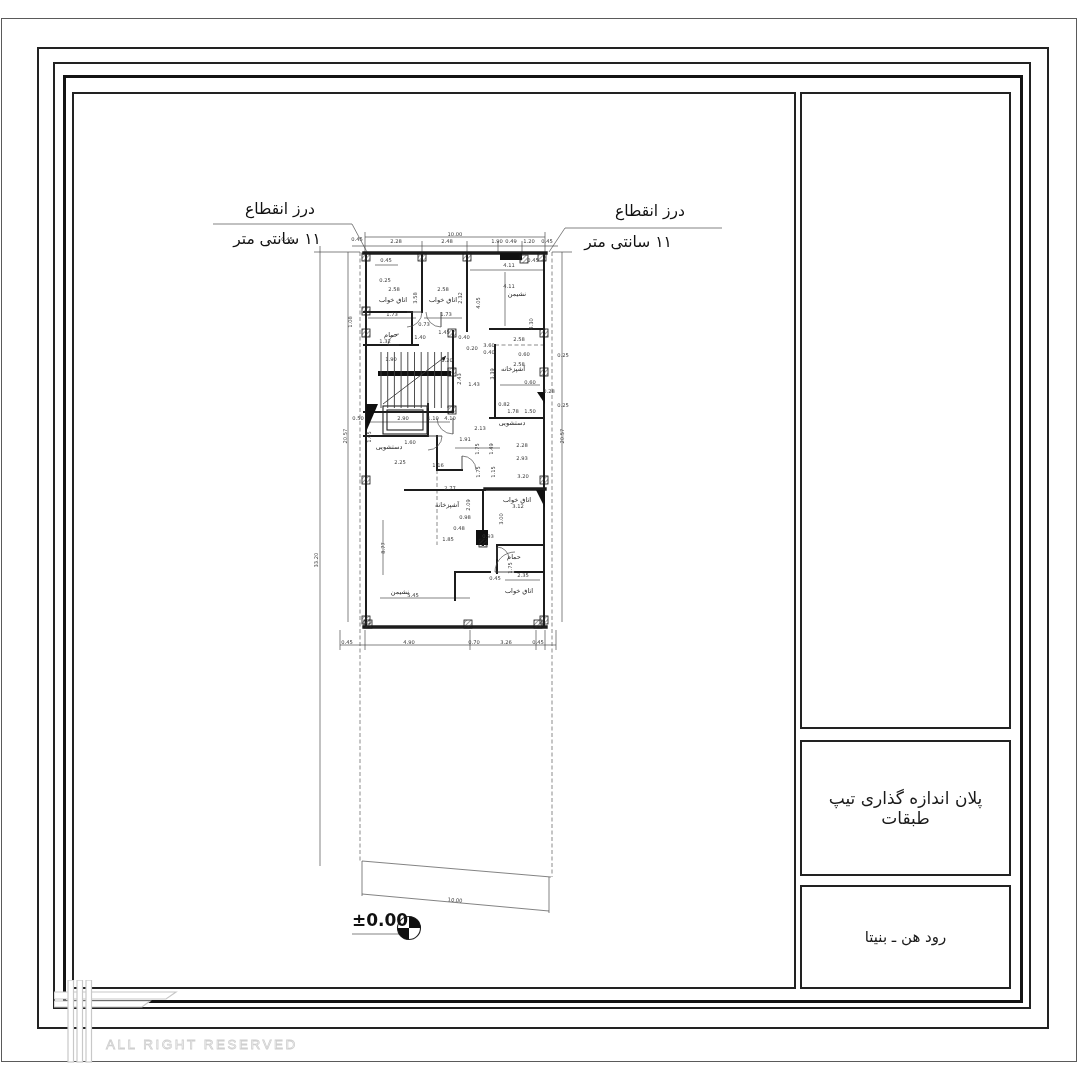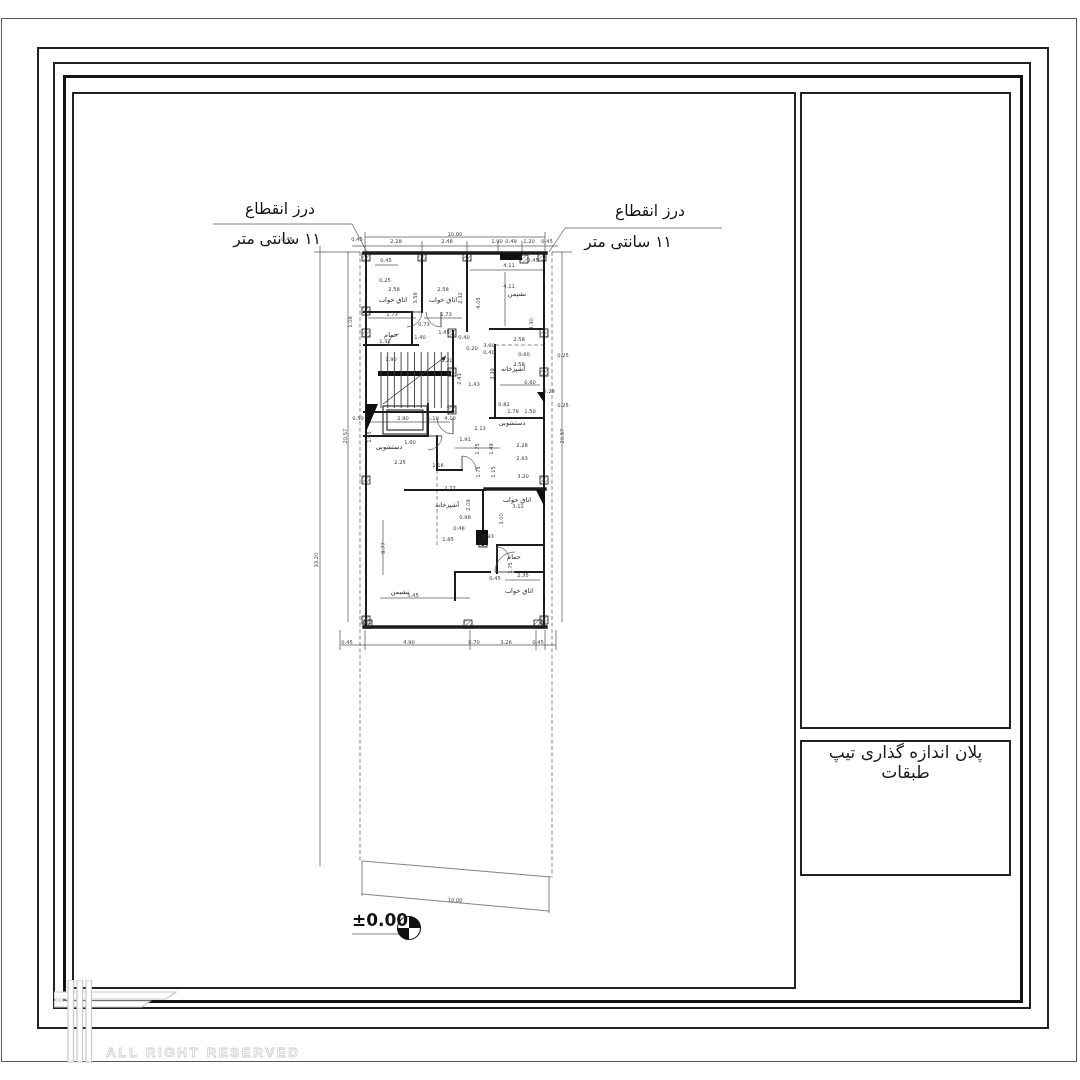--- a/index.html
+++ b/index.html
@@ -6,21 +6,21 @@
   .page{position:relative;width:1080px;height:1080px;background:#fff;overflow:hidden;
         font-family:"DejaVu Sans",sans-serif;}
   .frame{position:absolute;background:transparent;}
   .f1{left:1px;top:18px;width:1074px;height:1042px;border:1.5px solid #5a5a5a;}
   .f2{left:37px;top:47px;width:1008px;height:978px;border:2px solid #222;}
   .f3{left:53px;top:62px;width:974px;height:943px;border:2px solid #222;}
   .f4{left:63px;top:75px;width:954px;height:922px;border:3px solid #141414;}
   .plan-box{left:72px;top:92px;width:720px;height:893px;border:2px solid #222;}
   .rc-box{position:absolute;left:800px;width:207px;border:2px solid #222;background:#fff;}
   .rc-top{top:92px;height:633px;}
-  .rc-mid{top:740px;height:132px;display:flex;align-items:flex-start;justify-content:center;}
+  .rc-mid{top:740px;height:132px;display:flex;align-items:center;justify-content:center;}
   .rc-bot{top:885px;height:100px;display:flex;align-items:center;justify-content:center;}
   .rtl-text{direction:rtl;font-family:"DejaVu Sans",sans-serif;color:#1a1a1a;text-align:center;}
   .rc-mid .rtl-text{font-size:17px;letter-spacing:1px;}
   .rc-bot .rtl-text{font-size:15px;letter-spacing:1px;}
   #plan-svg{position:absolute;left:72px;top:92px;width:720px;height:893px;}
   
   .wall{stroke:#1c1c1c;stroke-width:3.4;stroke-linecap:square;fill:none;}
   .wmed{stroke:#1c1c1c;stroke-width:2;stroke-linecap:square;fill:none;}
   .tl{stroke:#4d4d4d;stroke-width:0.7;fill:none;}
   .tl2{stroke:#3a3a3a;stroke-width:0.9;fill:none;}
@@ -32,22 +32,22 @@
   text.dim{font-family:"DejaVu Sans",sans-serif;font-size:5.2px;fill:#3a3a3a;text-anchor:middle;}
   text.big{font-family:"DejaVu Sans",sans-serif;font-size:15.5px;fill:#111;text-anchor:middle;direction:rtl;}
   text.lvl{font-family:"DejaVu Sans",sans-serif;font-size:17px;font-weight:bold;fill:#111;}
   
   .watermark{position:absolute;left:48px;top:980px;width:260px;height:95px;z-index:9;}
   .wm-logo{position:absolute;left:6px;top:0;}
   .wm-text{position:absolute;left:56px;top:26px;font-family:"Liberation Sans",sans-serif;
            font-weight:bold;font-size:27px;letter-spacing:4px;color:#fff;
            -webkit-text-stroke:1px #c6c6c6;}
   .wm-c{font-size:13px;vertical-align:top;letter-spacing:0;}
-  .wm-sub{position:absolute;left:58px;top:65px;font-family:"Liberation Sans",sans-serif;
-          font-weight:bold;font-size:13.5px;letter-spacing:2.5px;color:#fff;
+  .wm-sub{position:absolute;left:58px;top:57px;font-family:"Liberation Sans",sans-serif;
+          font-weight:normal;font-size:13.5px;letter-spacing:2.5px;color:#fff;
           -webkit-text-stroke:0.8px #cfcfcf;}
 </style>
 </head>
 <body>
 
 <div class="page">
 
   <div class="frame f1"></div>
   <div class="frame f2"></div>
   <div class="frame f3"></div>
@@ -310,20 +310,23 @@
 
   <div class="rc-box rc-top">
     
     
   </div>
 
   <div class="rc-box rc-mid">
     <div class="rtl-text">پلان اندازه گذاری تیپ طبقات</div>
   </div>
 
+  <div class="rc-box rc-bot">
+    <div class="rtl-text">رود هن ـ بنیتا</div>
+  </div>
 
   <div class="watermark">
     <svg class="wm-logo" width="150" height="90" viewBox="0 0 150 90">
       <polygon points="0,12 122,12 112,19 0,19" fill="#fff" stroke="#c8c8c8" stroke-width="1.2"></polygon>
       <polygon points="0,21 96,21 88,27 0,27" fill="#fff" stroke="#c8c8c8" stroke-width="1.2"></polygon>
       <rect x="14" y="0" width="5.5" height="82" fill="#fff" stroke="#c8c8c8" stroke-width="1.2"></rect>
       <rect x="23" y="0" width="5.5" height="82" fill="#fff" stroke="#c8c8c8" stroke-width="1.2"></rect>
       <rect x="32" y="0" width="5.5" height="82" fill="#fff" stroke="#c8c8c8" stroke-width="1.2"></rect>
     </svg>
     <div class="wm-sub">ALL RIGHT RESERVED</div>

